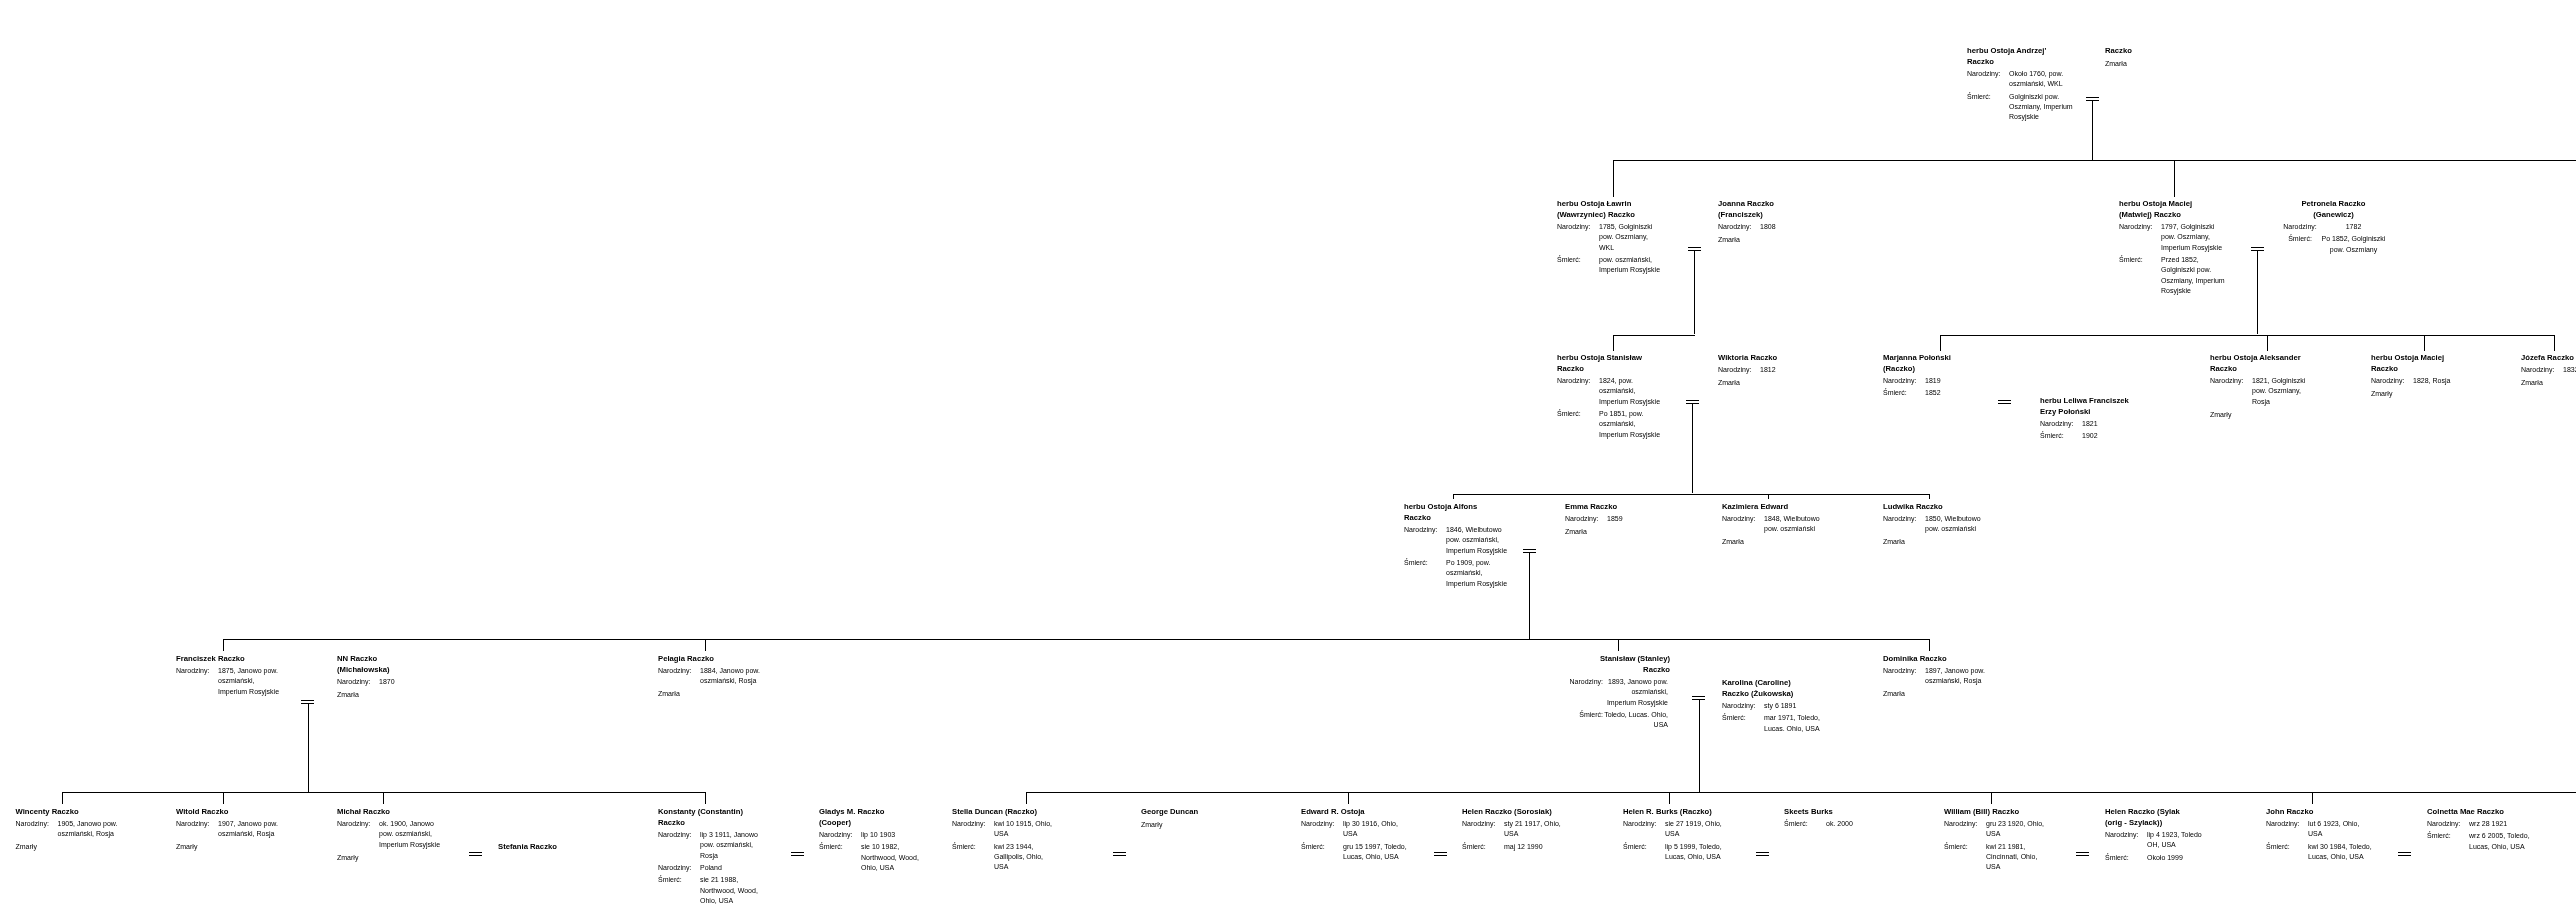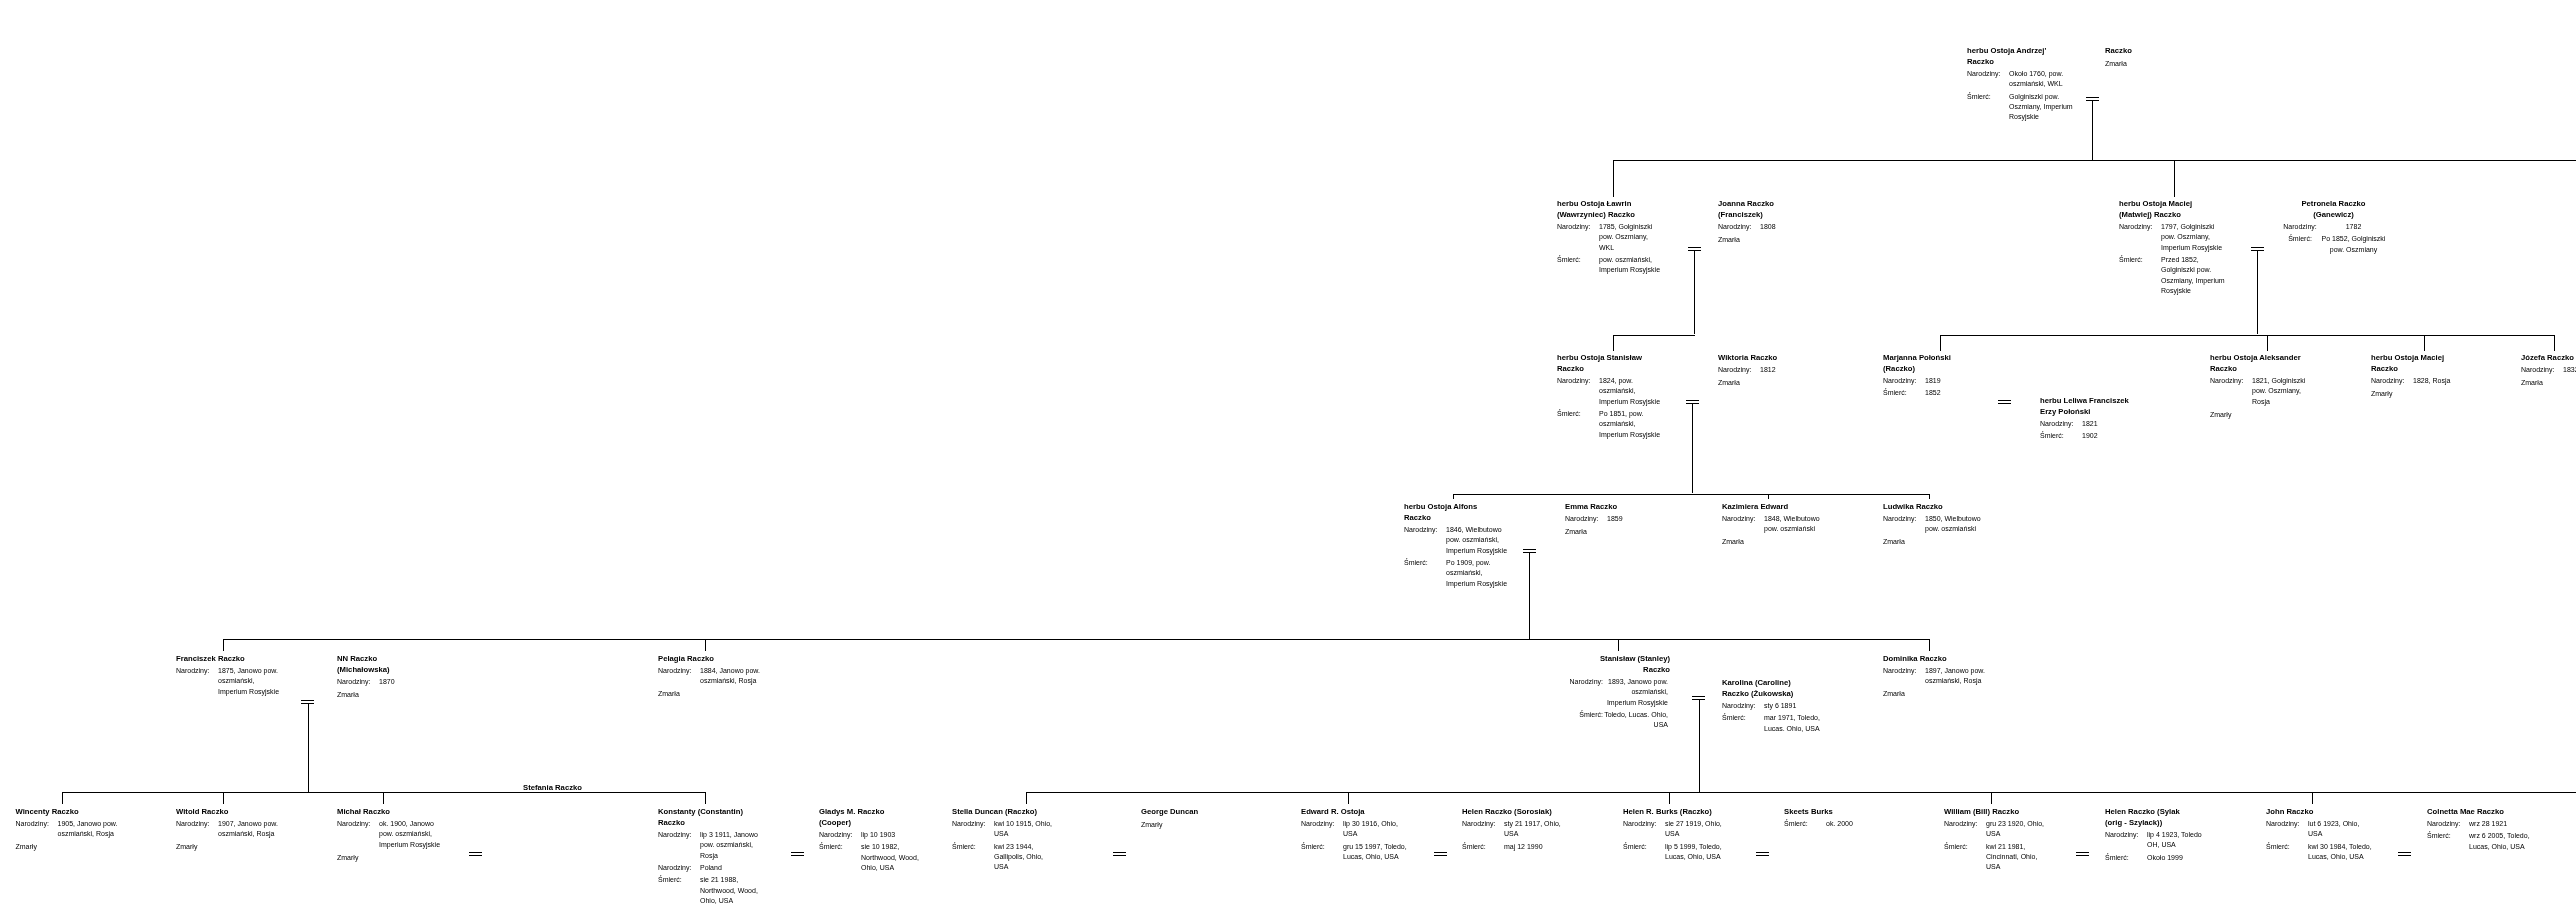--- a/index.html
+++ b/index.html
@@ -260,21 +260,21 @@
       <div class="pstatus">Zmarły</div>
     </div>
     <div class="person" style="left: 337px; top: 806px;">
       <div class="pname">Michał Raczko</div>
       <div class="prow">
         <div class="plbl">Narodziny:</div>
         <div class="pval">ok. 1900, Janowo pow. oszmiański, Imperium Rosyjskie</div>
       </div>
       <div class="pstatus">Zmarły</div>
     </div>
-    <div class="person" style="left: 498px; top: 782px; text-align: center;">
+    <div class="person" style="left: 498px; top: 841px;">
       <div class="pname">Stefania Raczko</div>
     </div>
     <div class="person" style="left: 658px; top: 806px;">
       <div class="pname">Konstanty (Constantin)
 Raczko</div>
       <div class="prow">
         <div class="plbl">Narodziny:</div>
         <div class="pval">lip 3 1911, Janowo pow. oszmiański, Rosja</div>
       </div>
       <div class="prow">

